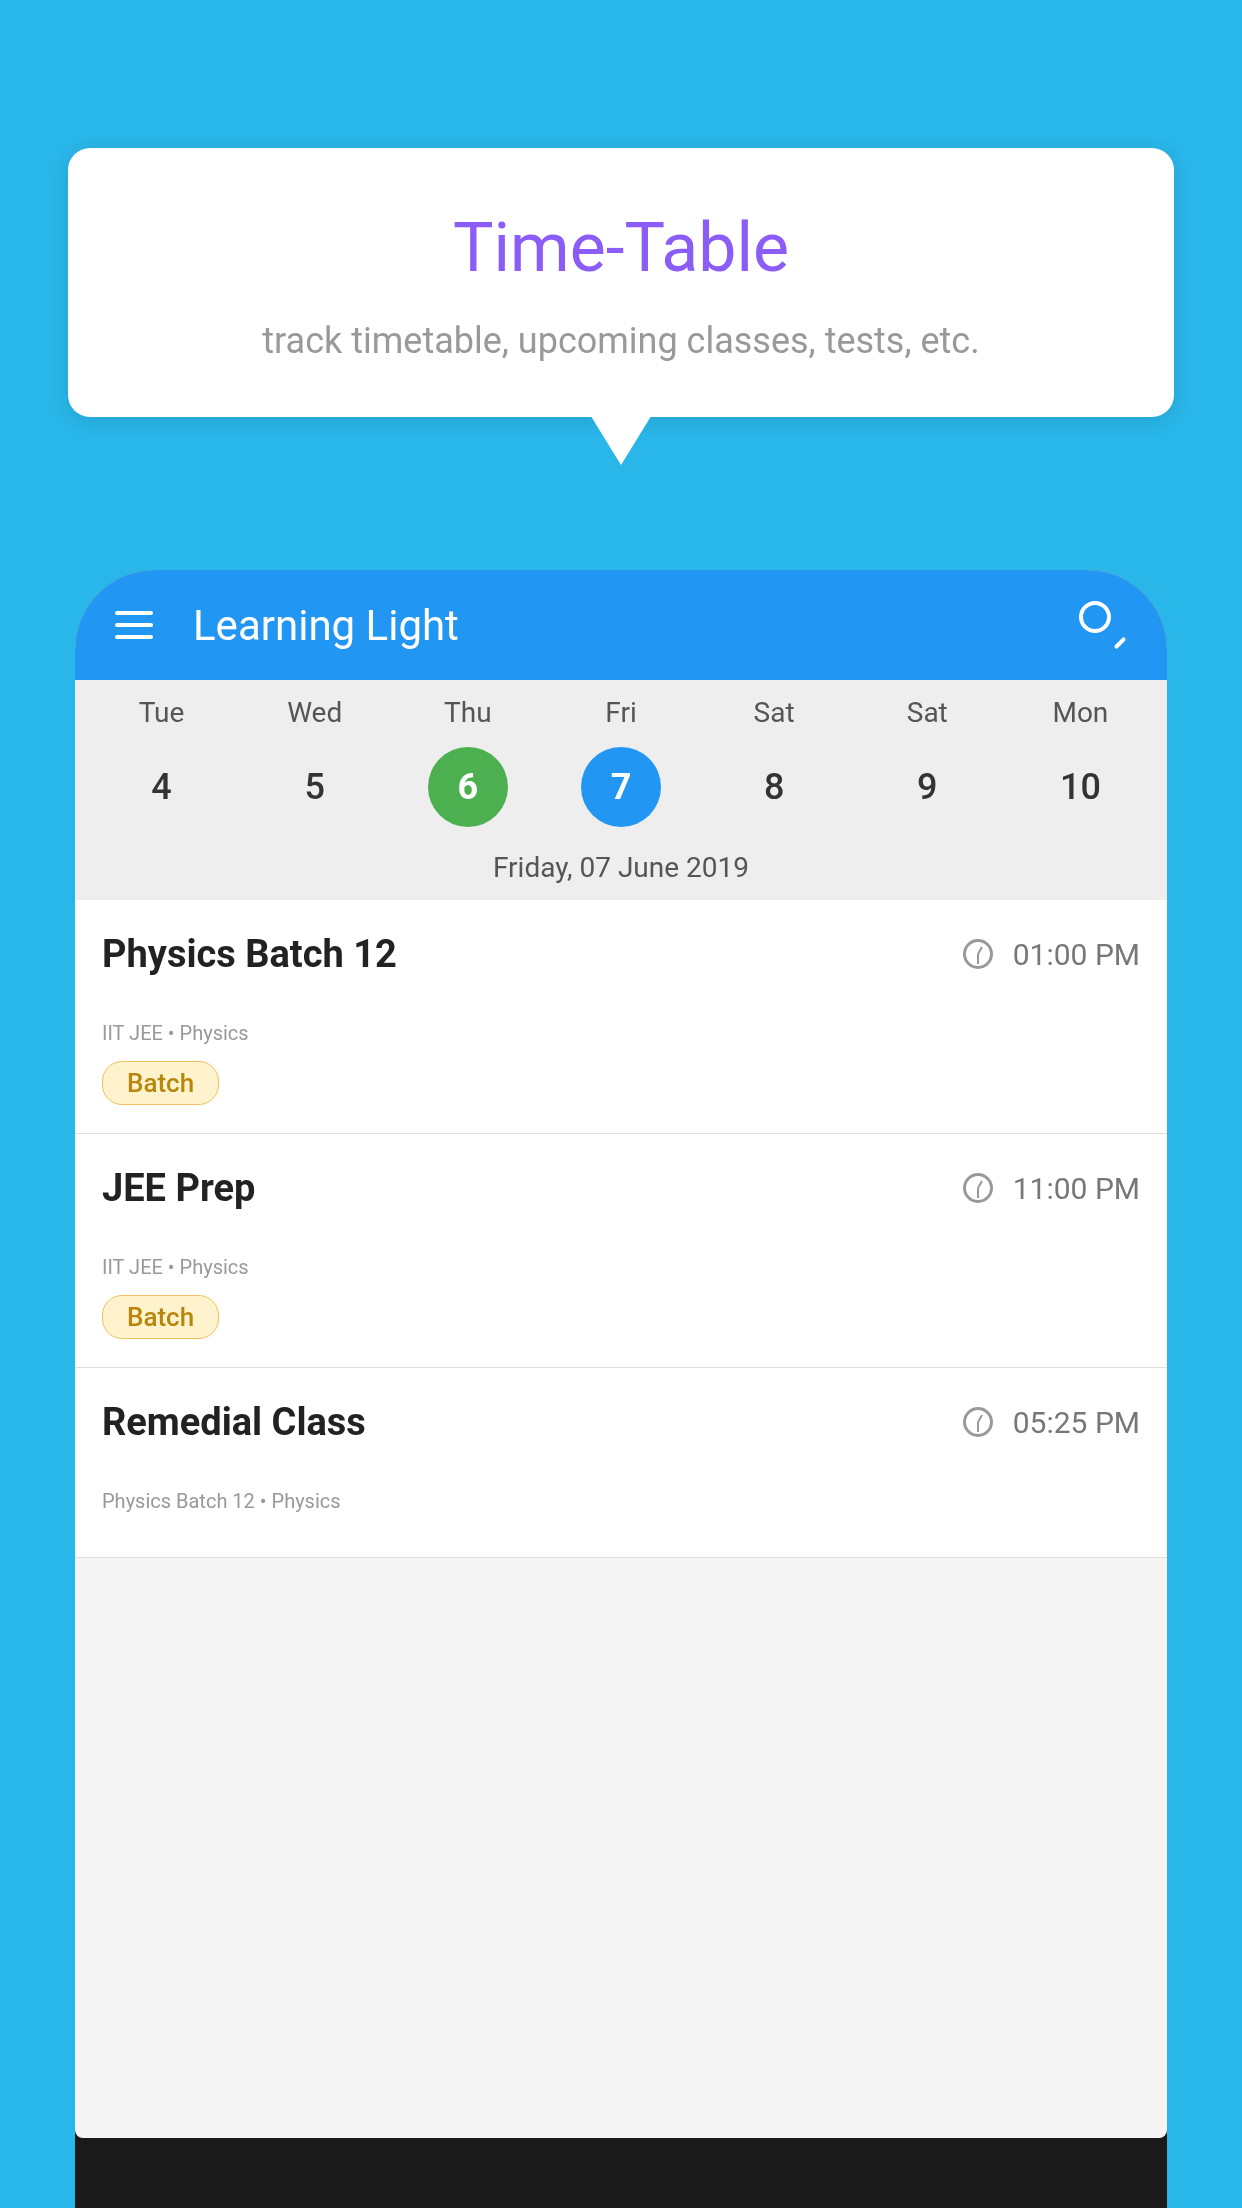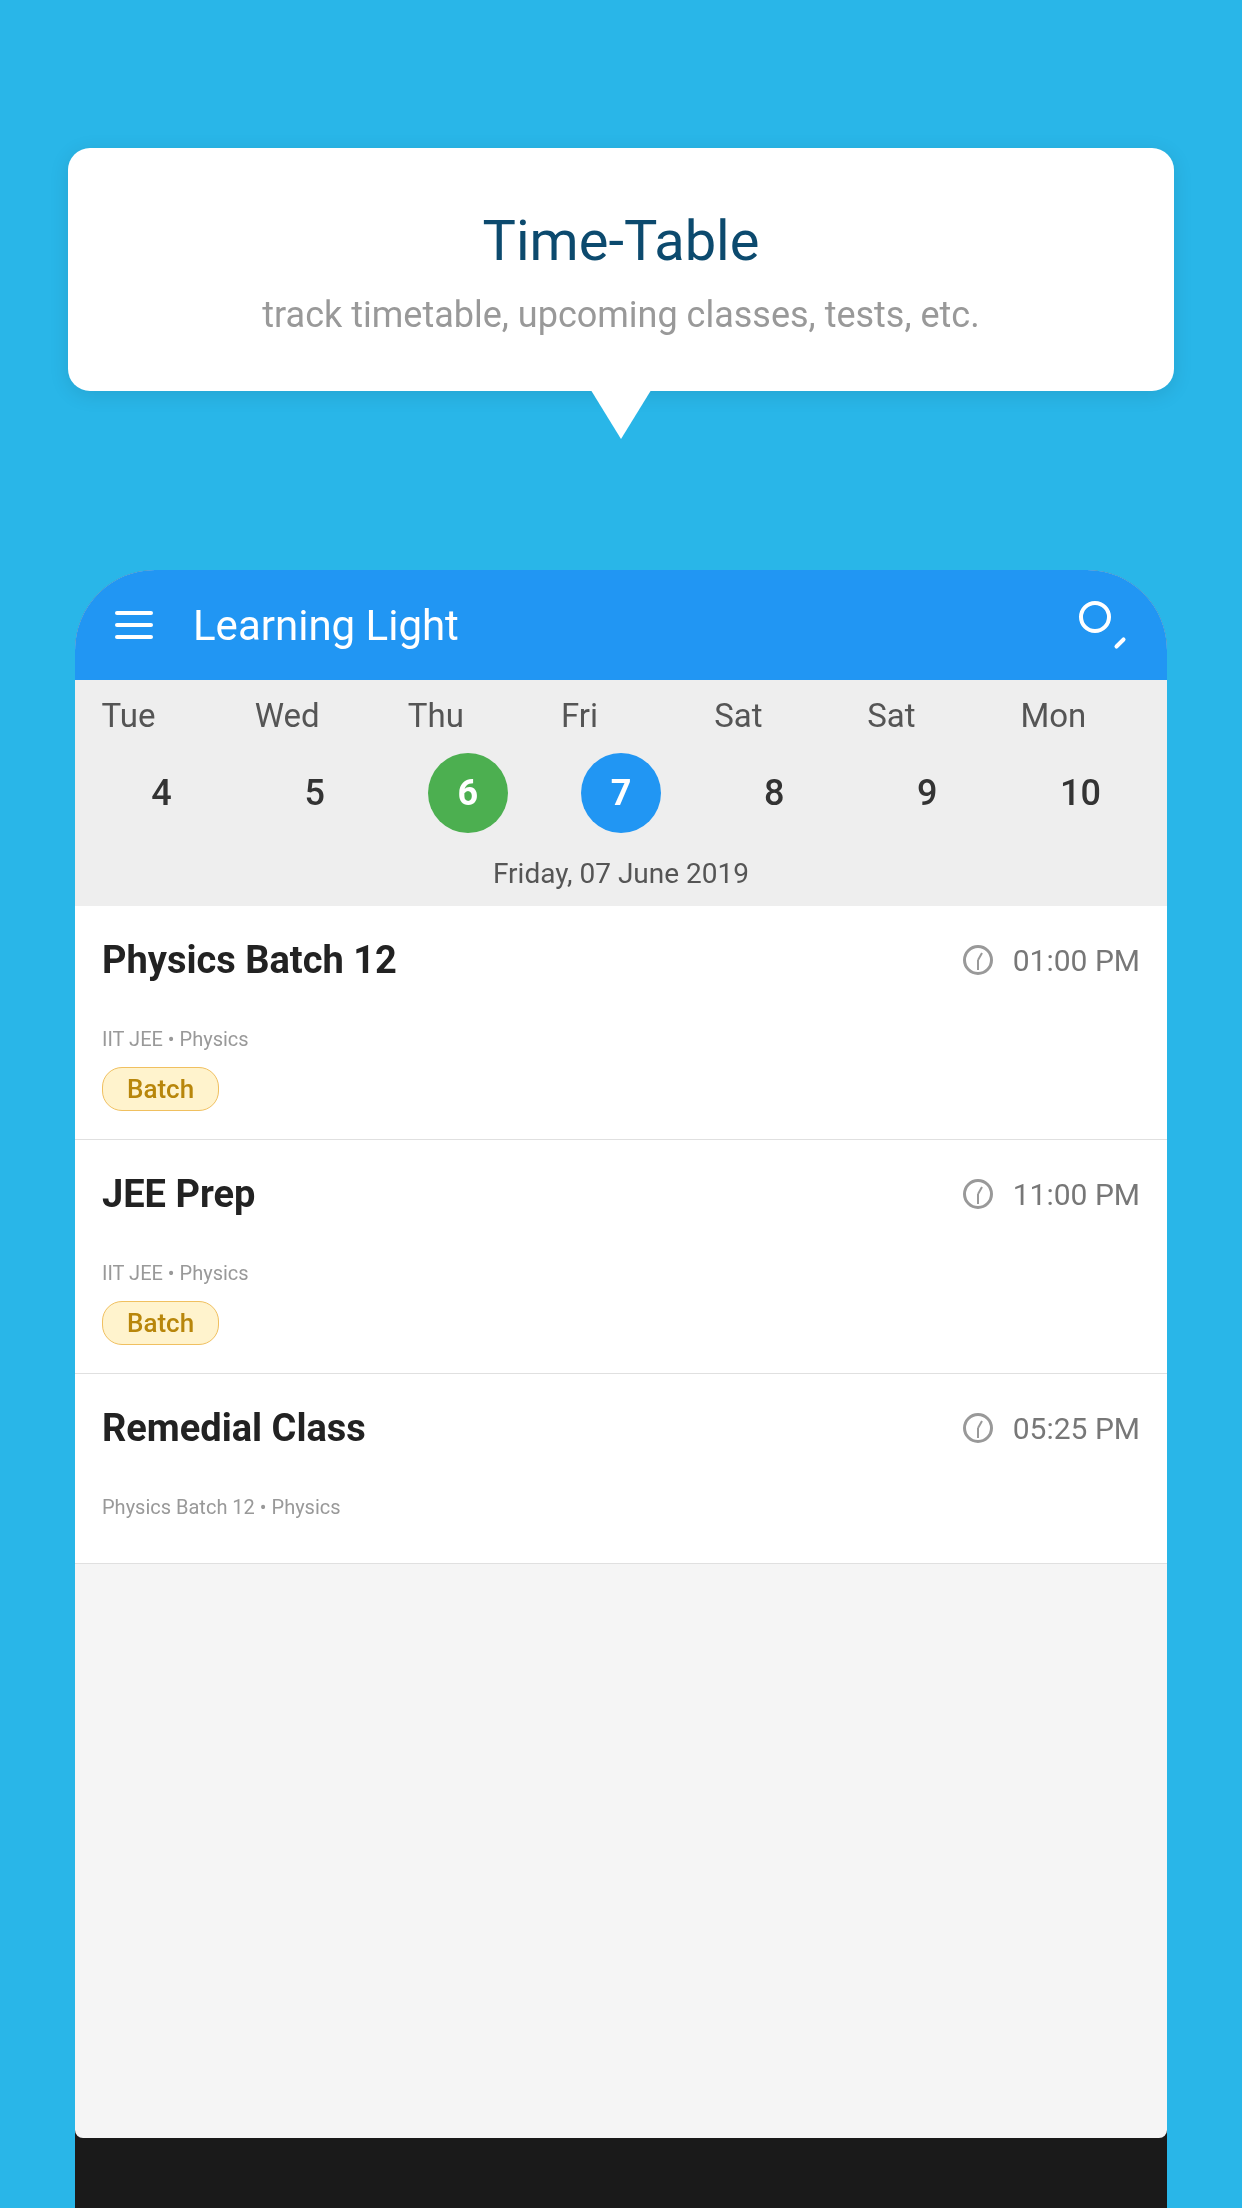--- a/index.html
+++ b/index.html
@@ -35,24 +35,24 @@
       position: absolute;
       bottom: -48px;
       left: 50%;
       transform: translateX(-50%);
       border-left: 32px solid transparent;
       border-right: 32px solid transparent;
       border-top: 52px solid white;
     }
 
     .speech-bubble-title {
-      color: #0c4a6e;
-      font-size: 56px;
+      color: #8b5cf6;
+      font-size: 68px;
       font-weight: 400;
-      margin-bottom: 20px;
+      margin-bottom: 32px;
     }
 
     .speech-bubble-subtitle {
       color: #999;
       font-size: 36px;
       font-weight: 400;
     }
 
     
     .phone-frame {
@@ -221,22 +221,22 @@
     }
 
     .day-headers {
       display: flex;
       justify-content: space-around;
       padding: 0 10px 10px;
     }
 
     .day-header {
       color: #555;
-      font-size: 33px;
-      text-align: left;
+      font-size: 28px;
+      text-align: center;
       width: 120px;
     }
 
     .day-numbers {
       display: flex;
       justify-content: space-around;
       padding: 8px 10px 16px;
       align-items: center;
     }
 

